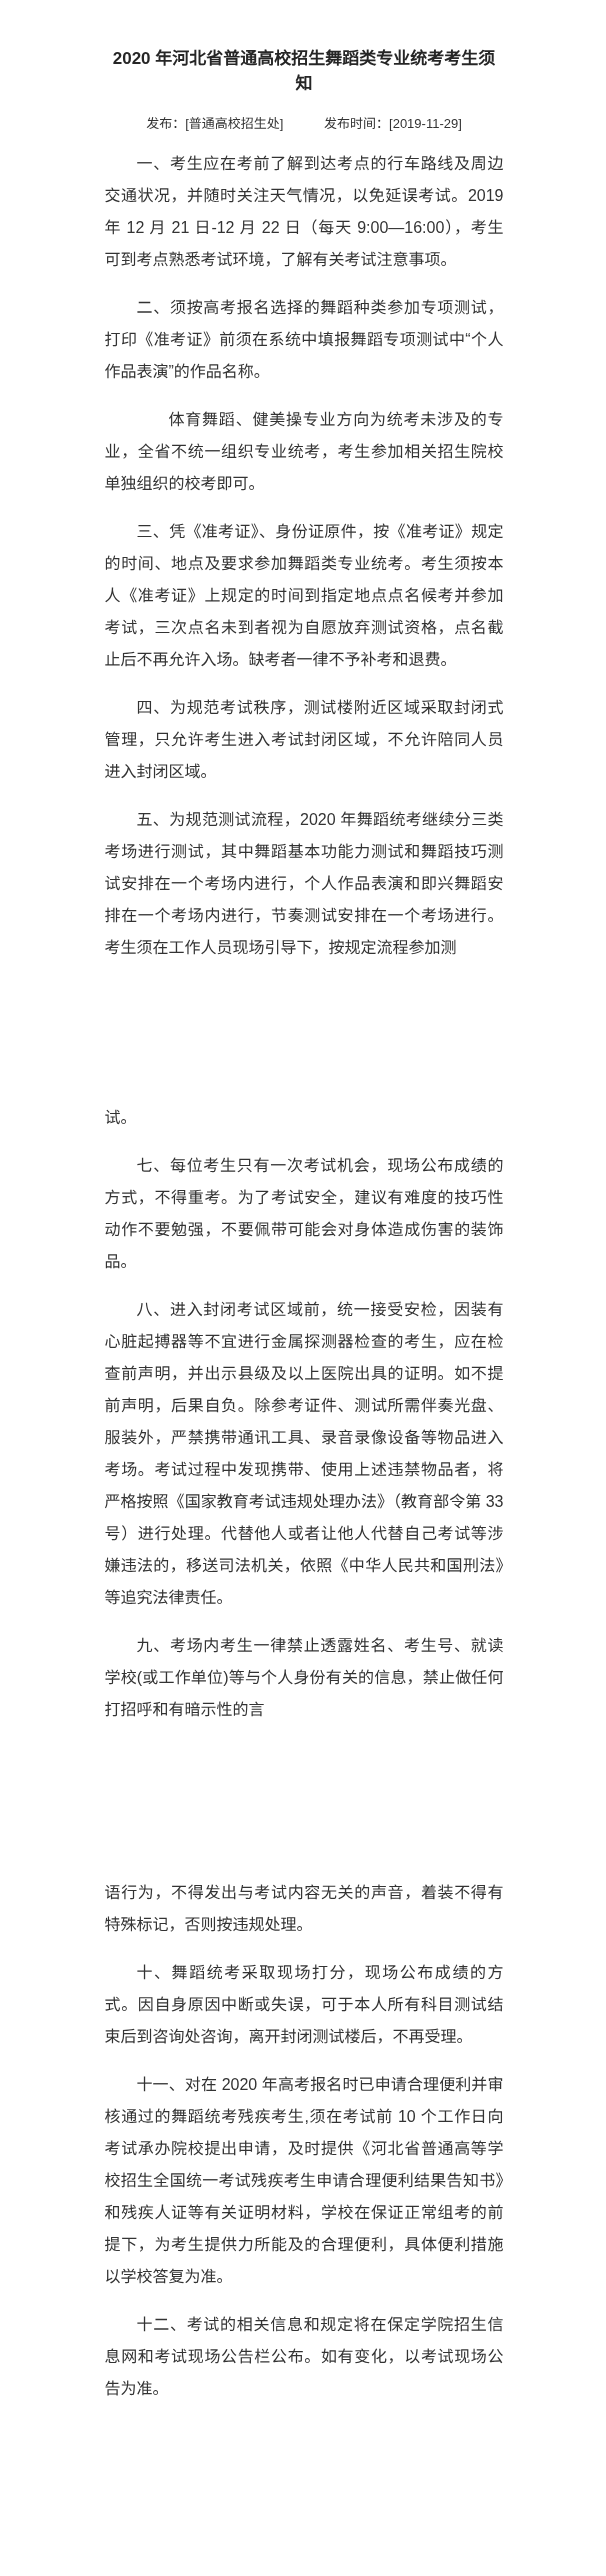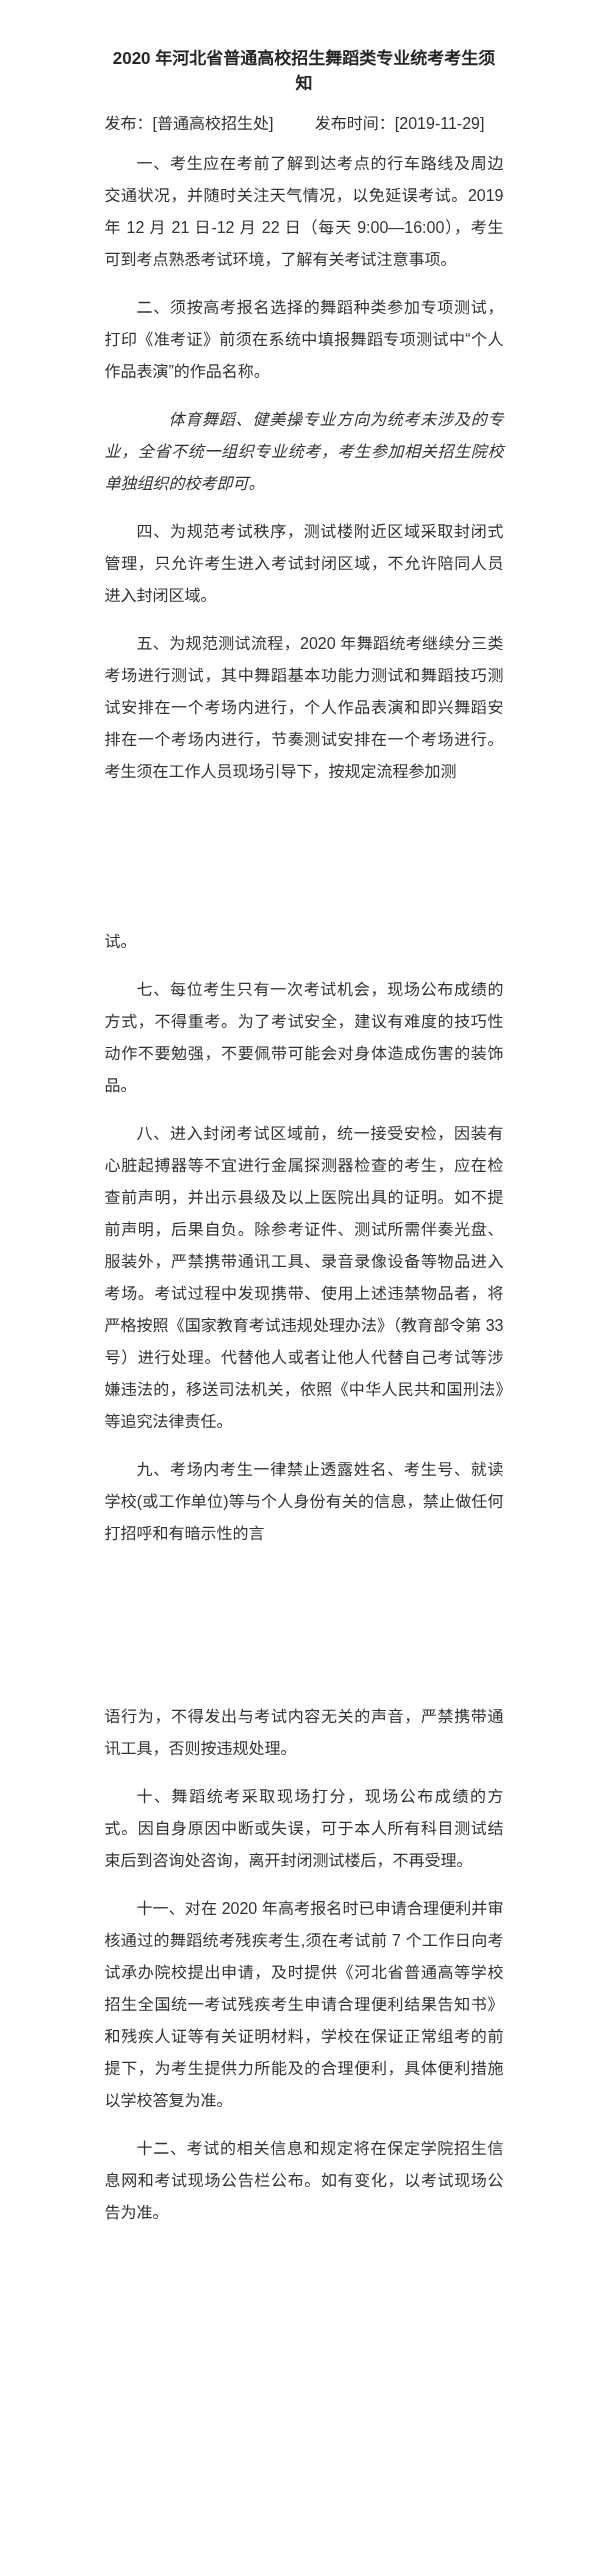--- a/index.html
+++ b/index.html
@@ -25,38 +25,38 @@
     margin: 0 0 20px 0;
     text-align: center;
     font-size: 17px;
     font-weight: bold;
     line-height: 24.5px;
     color: #262626;
     text-indent: 0;
   }
   .pub-line {
     margin: 0 0 17px 0;
-    font-size: 16px;
+    text-align: center;
+    font-size: 13px;
     line-height: 15.3px;
     color: #333333;
     text-indent: 0;
   }
   .pub-line .pub-item + .pub-item {
     margin-left: 37px;
   }
   .document p {
     margin: 16px 0 0 0;
     text-indent: 2em;
   }
   .document p.first {
     margin-top: 0;
   }
   .document p.deep-indent {
     text-indent: 4em;
-    font-style: italic;
   }
   .document p.continuation {
     text-indent: 0;
   }
   .page-gap {
     height: 122px;
   }
   .page-gap.gap-2 {
     height: 135px;
   }
@@ -72,40 +72,41 @@
     <span class="pub-item">发布：[普通高校招生处]</span>
     <span class="pub-item">发布时间：[2019-11-29]</span>
   </div>
 
   <p class="first">一、考生应在考前了解到达考点的行车路线及周边交通状况，并随时关注天气情况，以免延误考试。2019 年 12 月 21 日-12 月 22 日（每天 9:00—16:00），考生可到考点熟悉考试环境，了解有关考试注意事项。</p>
 
   <p>二、须按高考报名选择的舞蹈种类参加专项测试，打印《准考证》前须在系统中填报舞蹈专项测试中“个人作品表演”的作品名称。</p>
 
   <p class="deep-indent">体育舞蹈、健美操专业方向为统考未涉及的专业，全省不统一组织专业统考，考生参加相关招生院校单独组织的校考即可。</p>
 
+  <p>三、凭《准考证》、身份证原件，按《准考证》规定的时间、地点及要求参加舞蹈类专业统考。考生须按本人《准考证》上规定的时间到指定地点点名候考并参加考试，三次点名未到者视为自愿放弃测试资格，点名截止后不再允许入场。缺考者一律不予补考和退费。</p>
 
   <p>四、为规范考试秩序，测试楼附近区域采取封闭式管理，只允许考生进入考试封闭区域，不允许陪同人员进入封闭区域。</p>
 
   <p>五、为规范测试流程，2020 年舞蹈统考继续分三类考场进行测试，其中舞蹈基本功能力测试和舞蹈技巧测试安排在一个考场内进行，个人作品表演和即兴舞蹈安排在一个考场内进行，节奏测试安排在一个考场进行。考生须在工作人员现场引导下，按规定流程参加测</p>
 
   <div class="page-gap gap-1"></div>
 
   <p class="continuation">试。</p>
 
 
   <p>七、每位考生只有一次考试机会，现场公布成绩的方式，不得重考。为了考试安全，建议有难度的技巧性动作不要勉强，不要佩带可能会对身体造成伤害的装饰品。</p>
 
   <p>八、进入封闭考试区域前，统一接受安检，因装有心脏起搏器等不宜进行金属探测器检查的考生，应在检查前声明，并出示县级及以上医院出具的证明。如不提前声明，后果自负。除参考证件、测试所需伴奏光盘、服装外，严禁携带通讯工具、录音录像设备等物品进入考场。考试过程中发现携带、使用上述违禁物品者，将严格按照《国家教育考试违规处理办法》（教育部令第 33 号）进行处理。代替他人或者让他人代替自己考试等涉嫌违法的，移送司法机关，依照《中华人民共和国刑法》等追究法律责任。</p>
 
   <p>九、考场内考生一律禁止透露姓名、考生号、就读学校(或工作单位)等与个人身份有关的信息，禁止做任何打招呼和有暗示性的言</p>
 
   <div class="page-gap gap-2"></div>
 
-  <p class="continuation">语行为，不得发出与考试内容无关的声音，严禁携带通讯工具，否则按违规处理。</p>
+  <p class="continuation">语行为，不得发出与考试内容无关的声音，着装不得有特殊标记，否则按违规处理。</p>
 
   <p>十、舞蹈统考采取现场打分，现场公布成绩的方式。因自身原因中断或失误，可于本人所有科目测试结束后到咨询处咨询，离开封闭测试楼后，不再受理。</p>
 
-  <p>十一、对在 2020 年高考报名时已申请合理便利并审核通过的舞蹈统考残疾考生,须在考试前 7 个工作日向考试承办院校提出申请，及时提供《河北省普通高等学校招生全国统一考试残疾考生申请合理便利结果告知书》和残疾人证等有关证明材料，学校在保证正常组考的前提下，为考生提供力所能及的合理便利，具体便利措施以学校答复为准。</p>
+  <p>十一、对在 2020 年高考报名时已申请合理便利并审核通过的舞蹈统考残疾考生,须在考试前 10 个工作日向考试承办院校提出申请，及时提供《河北省普通高等学校招生全国统一考试残疾考生申请合理便利结果告知书》和残疾人证等有关证明材料，学校在保证正常组考的前提下，为考生提供力所能及的合理便利，具体便利措施以学校答复为准。</p>
 
   <p>十二、考试的相关信息和规定将在保定学院招生信息网和考试现场公告栏公布。如有变化，以考试现场公告为准。</p>
 
 </div>
 
 
 </body></html>

